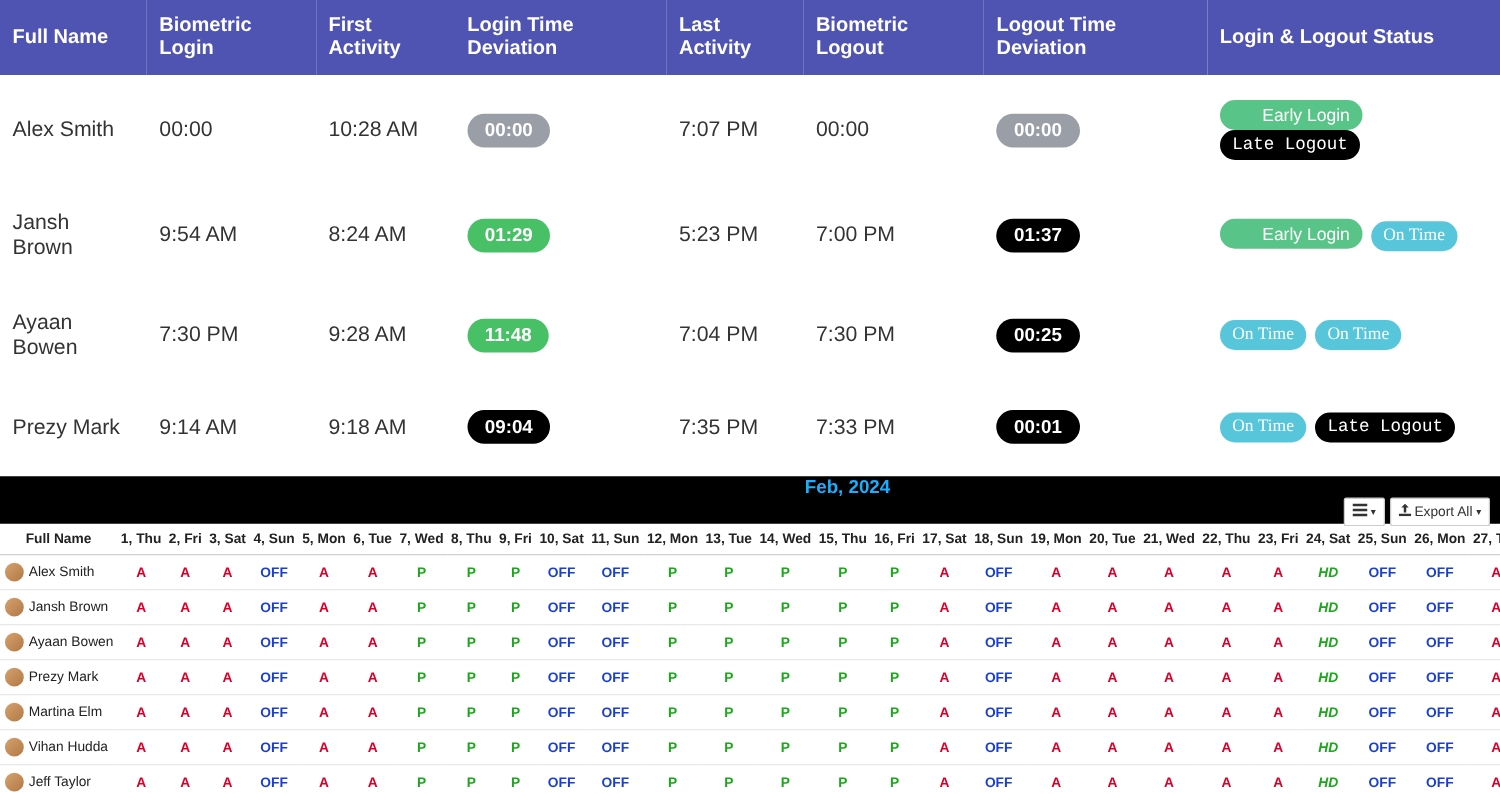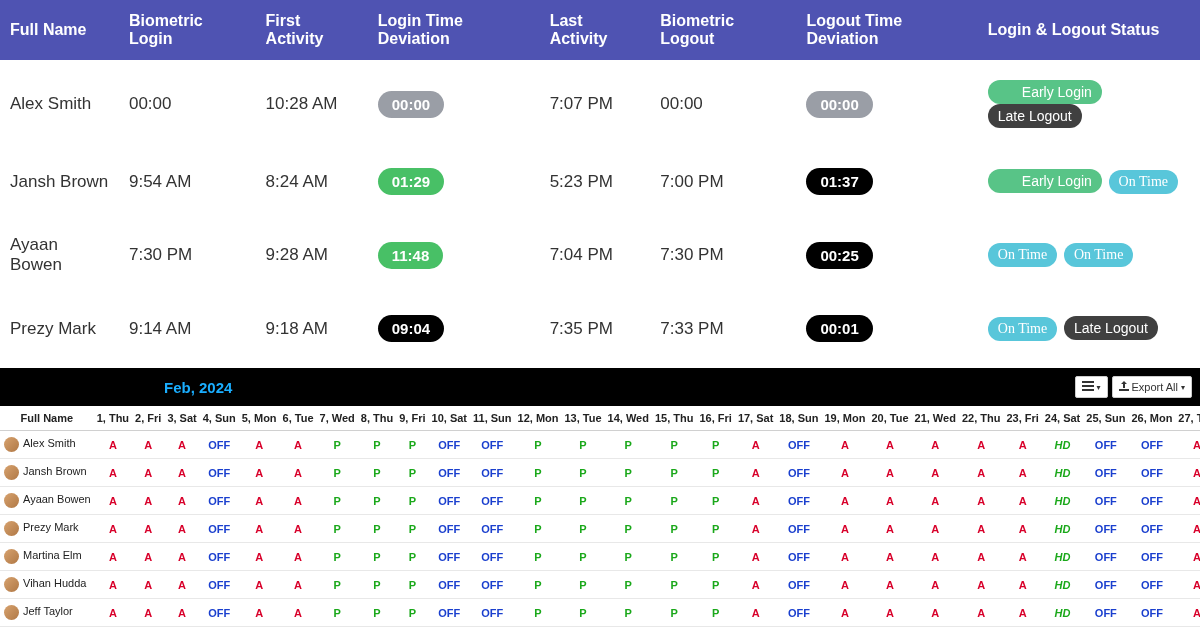--- a/index.html
+++ b/index.html
@@ -10,25 +10,25 @@
   table.top-table thead tr { background: #4f53b2; color: #fff; }
   table.top-table thead th { text-align: left; padding: 12px 10px; font-size: 16px; font-weight: 700; }
   table.top-table tbody td { padding: 20px 10px; font-size: 17px; color: #333; }
   .pill { display: inline-block; padding: 5px 14px; border-radius: 18px; color: #fff; font-size: 15px; font-weight: 600; }
   .pill.gray   { background: #9a9ea6; }
   .pill.green  { background: #48c066; }
   .pill.red    { background: #000000; }
   .badge { display: inline-block; padding: 4px 10px; border-radius: 14px; color: #fff; font-size: 14px; margin-right: 2px; }
   .badge.green  { background: #58c487; padding-left: 34px; }
   .badge.blue   { background: #58c6da; font-family: Liberation Serif, serif; }
-  .badge.lgreen { background: #404040; }
+  .badge.lgreen { background: #000000; font-family: Liberation Mono, monospace; }
 
   
   .bottom-wrap { margin-top: 6px; background:#fff; }
-  .dark-bar { background:#000; height: 38px; display:flex; align-items:center; padding: 0 8px; position:relative; }
+  .dark-bar { background:#000; height: 38px; display:flex; align-items:center; padding: 0 8px; position:relative;flex-direction:column; }
   .dark-bar .month { color:#1aaeff; font-weight:700; font-size:15px; margin-left:156px; }
   .dark-bar .right-ctl { margin-left:auto; display:flex; gap:4px; }
   .ctl-btn { background:#fff; border:1px solid #ccc; color:#333; font-size:11px; padding:3px 6px; display:flex; align-items:center; gap:3px; cursor:pointer; border-radius:2px;}
   .ctl-btn .caret { font-size:8px; }
 
   .cal-wrap { overflow:auto; font-size:11px; }
   table.cal { border-collapse: collapse; width:100%; font-size:11px; }
   table.cal th { font-weight:700; color:#222; background:#fff; border-bottom:1px solid #d0d0d0; padding:6px 3px; font-size:11px; white-space:nowrap; }
   table.cal td { text-align:center; border-bottom:1px solid #e8e8e8; padding:6px 3px; font-size:11px; white-space:nowrap; }
   table.cal td.name { text-align:left; padding-left:4px; white-space:nowrap; }

